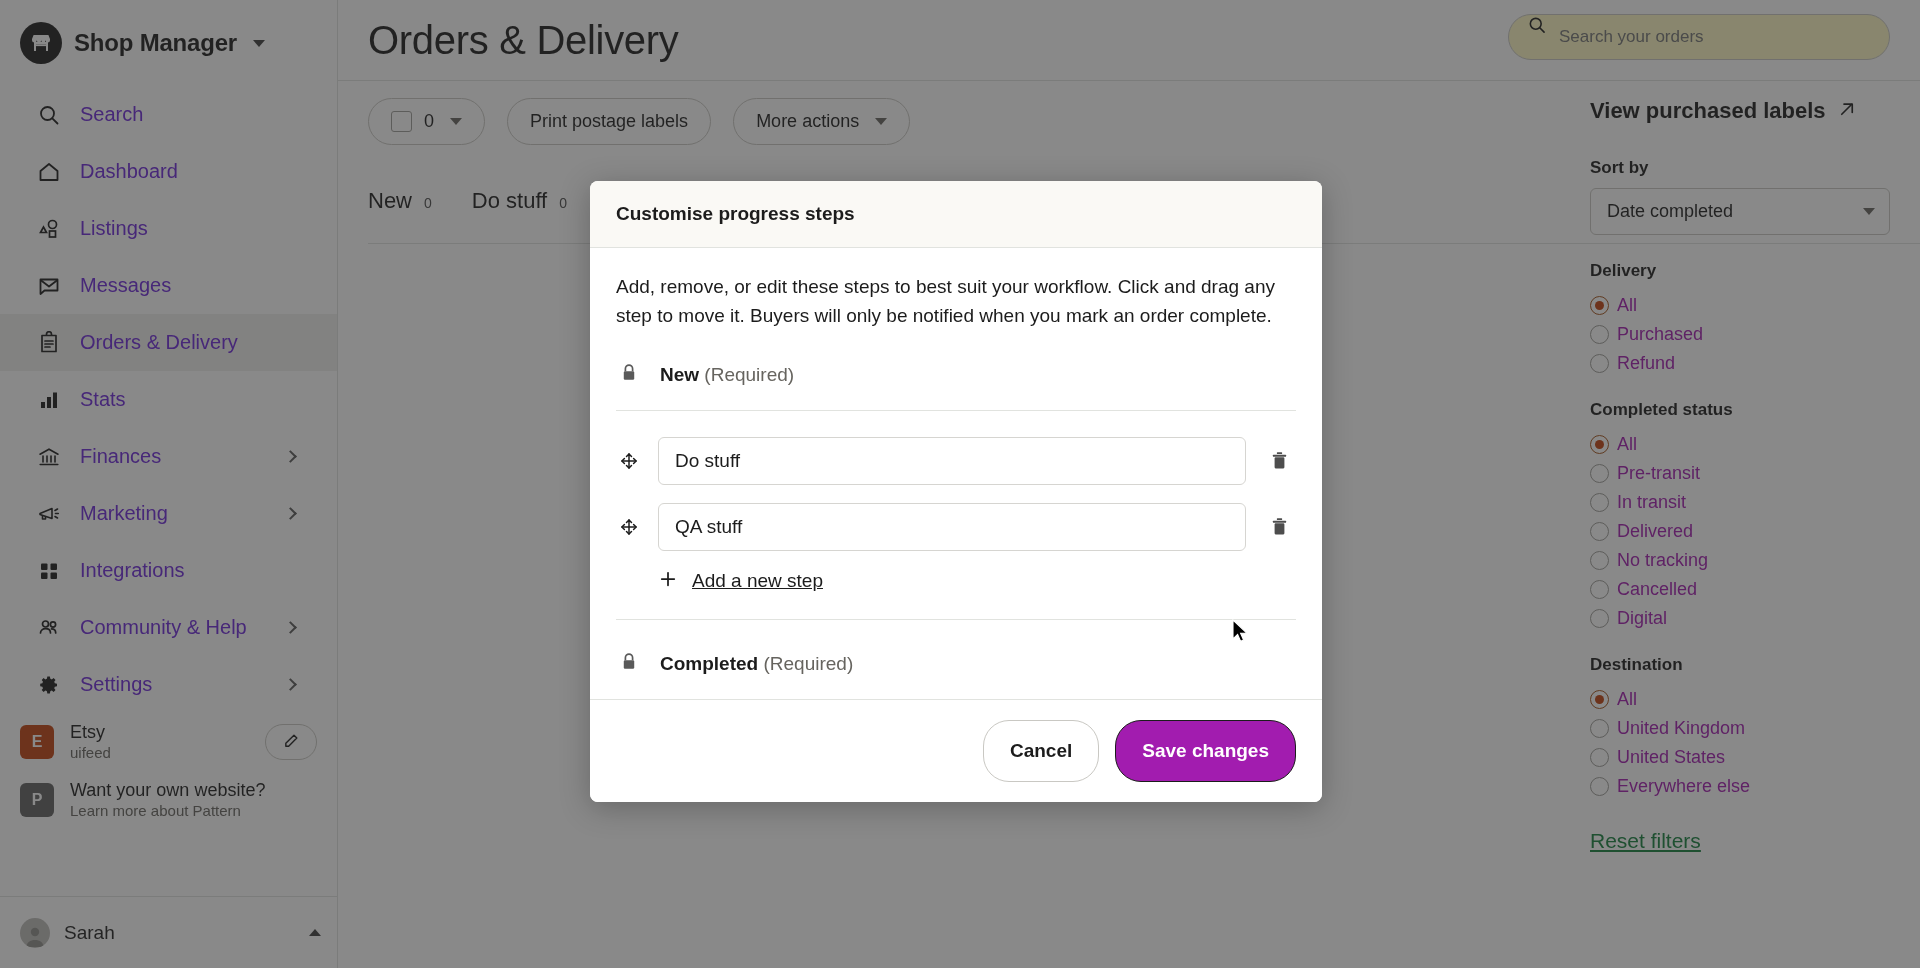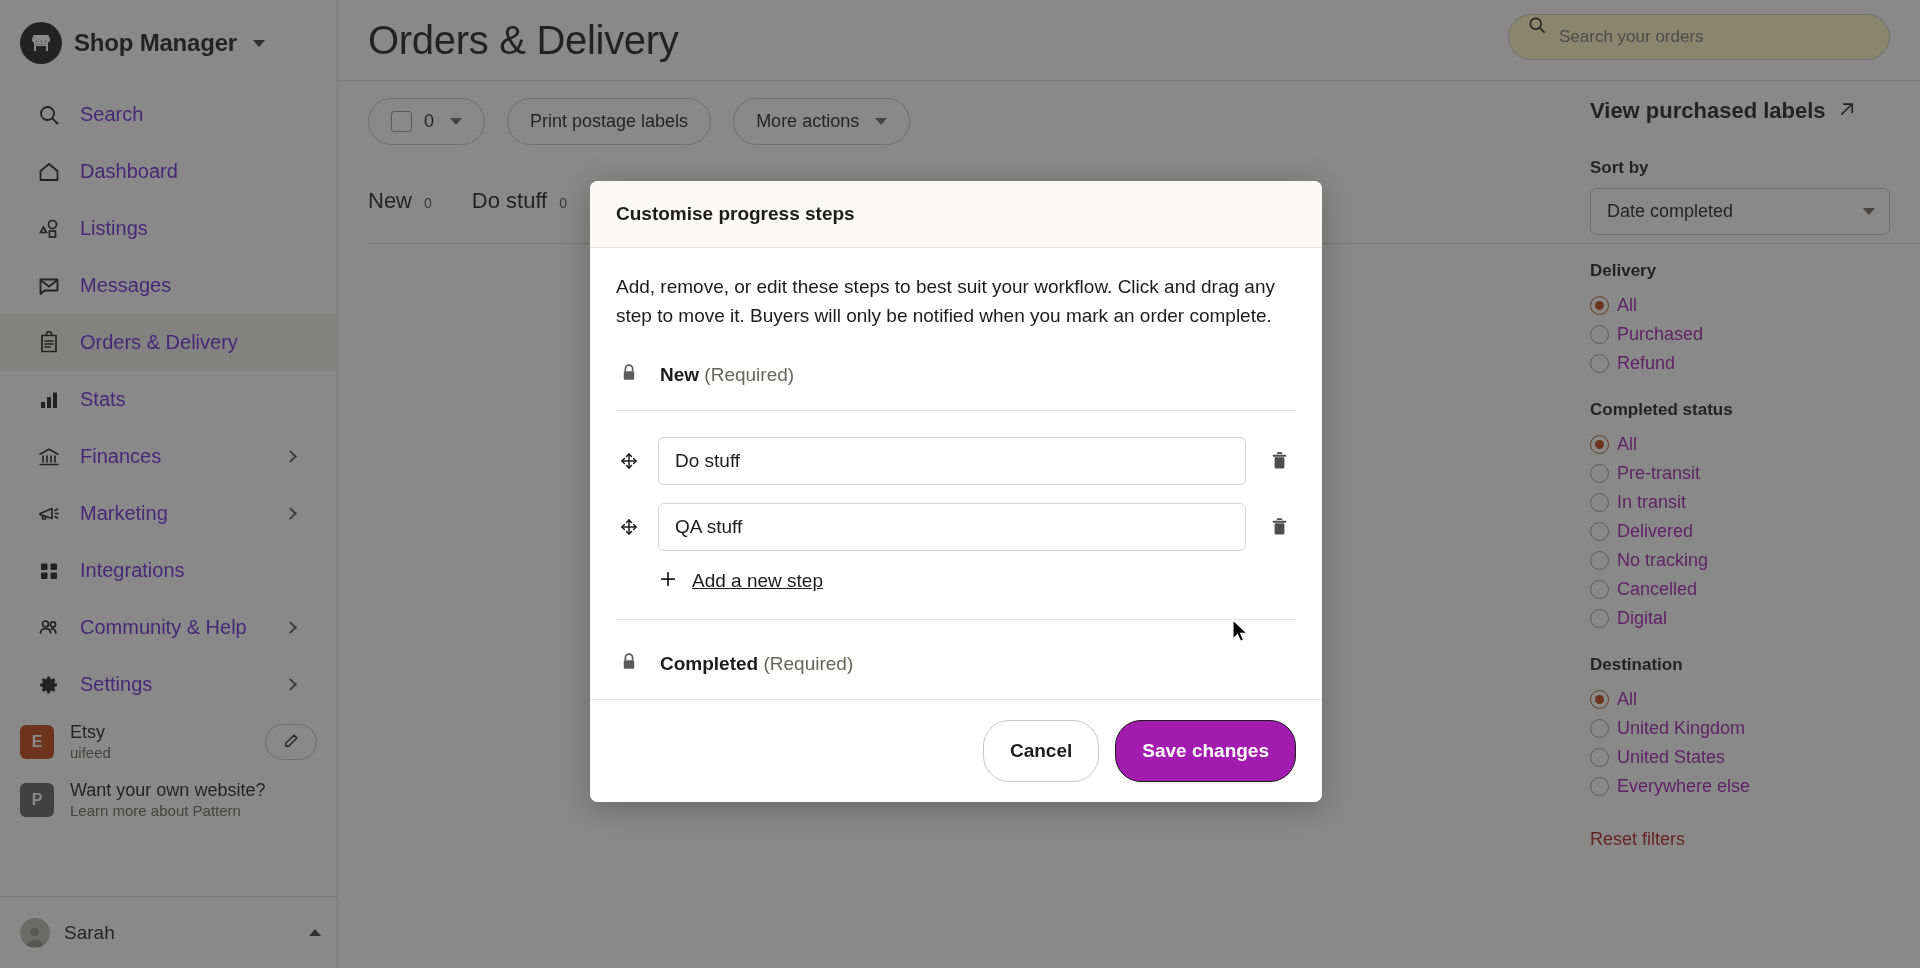--- a/index.html
+++ b/index.html
@@ -205,21 +205,21 @@
     flex: 0 0 auto; position: relative;
   }
   .radio.on { border-color: #a4531b; }
   .radio.on::after {
     content: ""; position: absolute;
     left: 3.5px; top: 3.5px; width: 9px; height: 9px;
     border-radius: 50%; background: #c1420e;
   }
   .rail-group { margin-bottom: 22px; }
   .reset-link {
-    font-size: 18px; color: #b91c1c; 
+    font-size: 21px; color: #15803d; text-decoration: underline;
     cursor: pointer; margin-top: 6px; display: inline-block;
   }
 
   
   .overlay {
     position: absolute; inset: 0;
     background: rgba(40,40,40,0.55);
     z-index: 50;
   }
   .modal {

